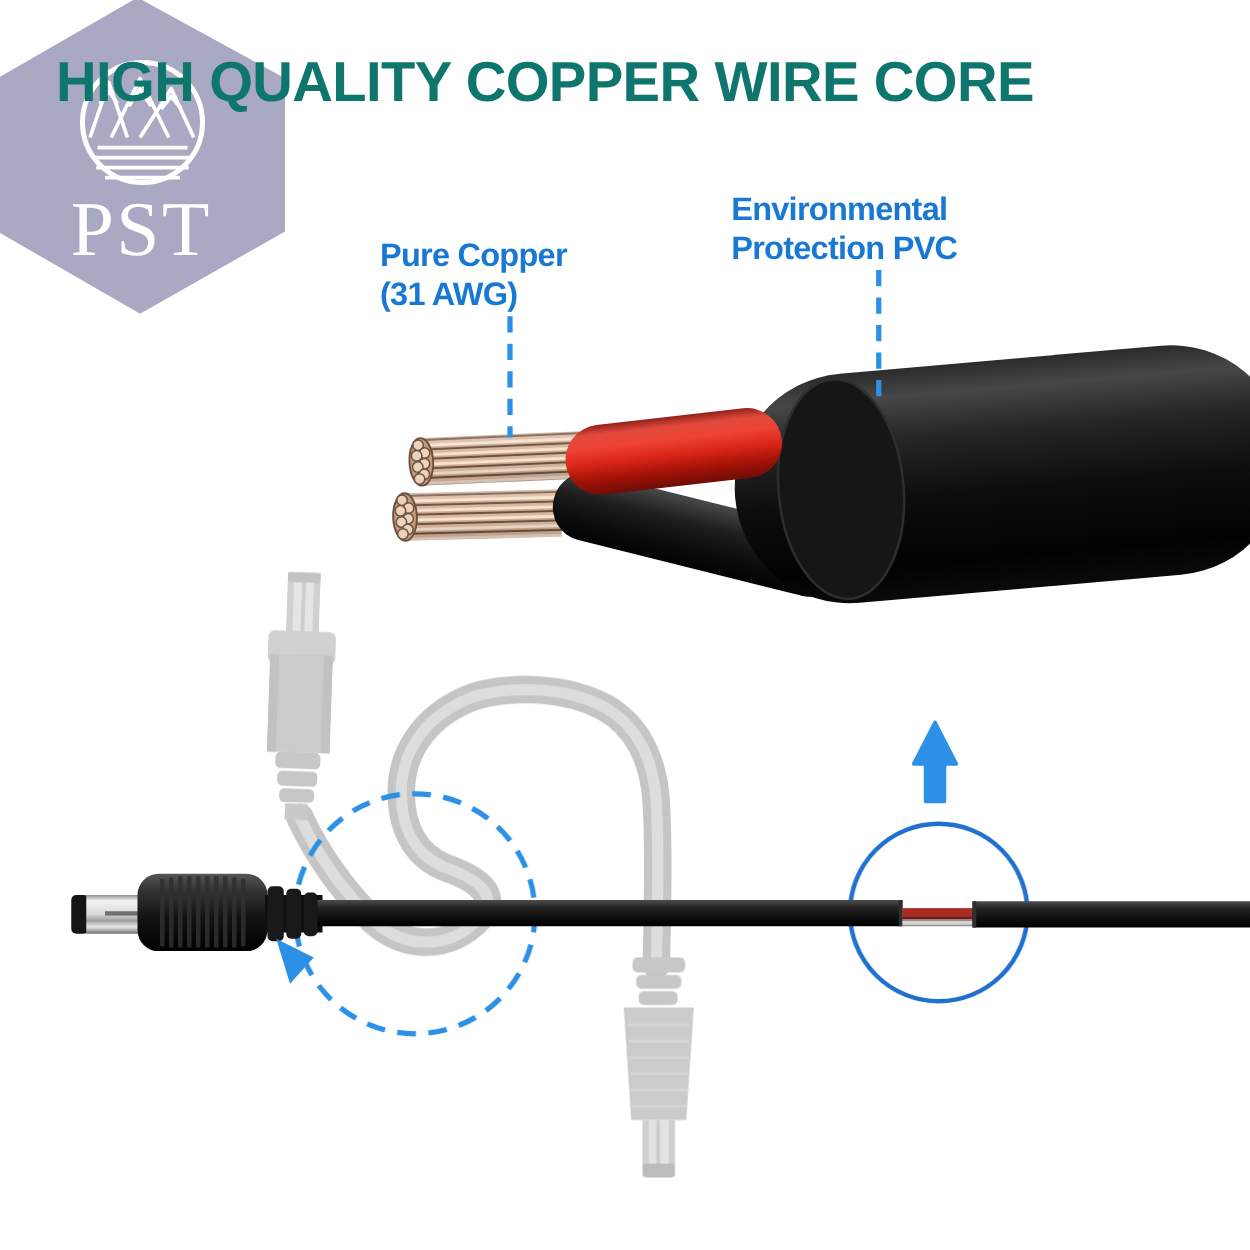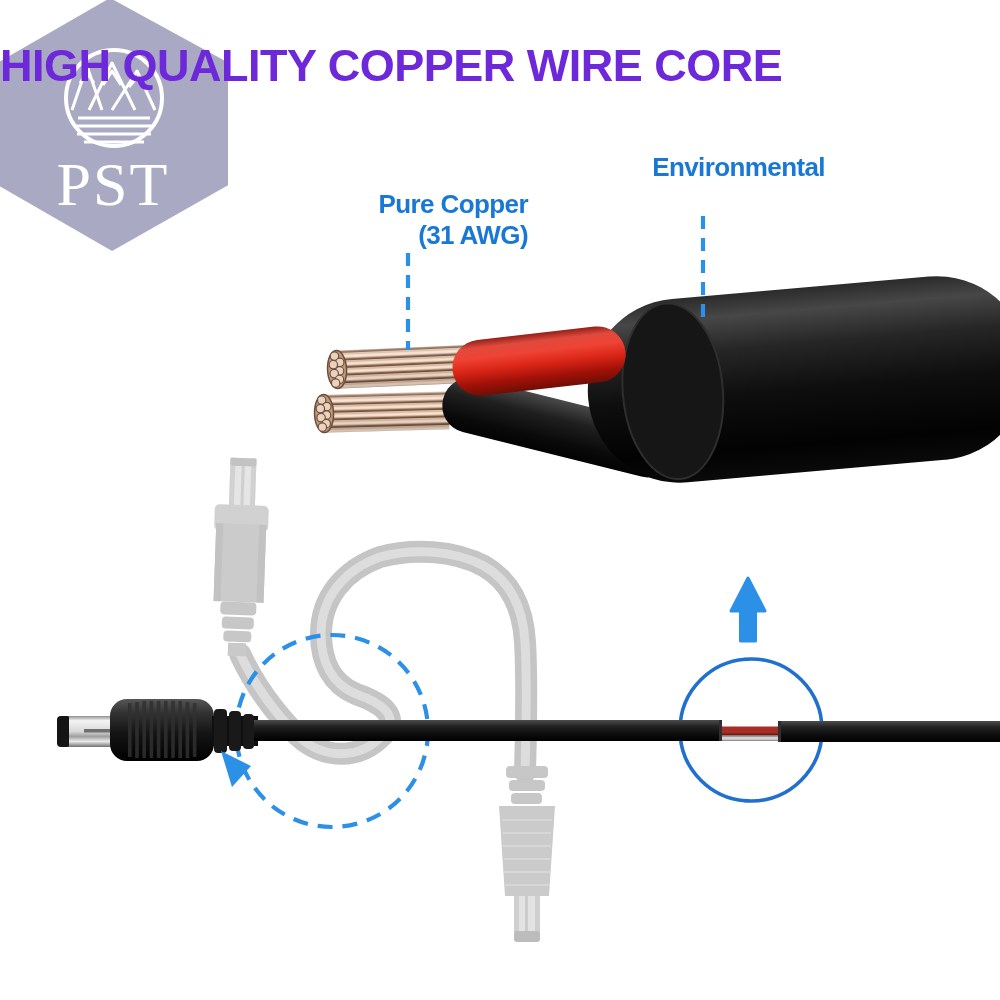--- a/index.html
+++ b/index.html
@@ -9,27 +9,27 @@
   
   .badge{position:absolute;left:-2px;top:-2px;width:230px;height:253px;z-index:2;
          background:#a9a9c4;
          clip-path:polygon(48.7% 0%,100% 25.5%,100% 74%,49.6% 100%,0% 74%,0% 25.5%);}
   .badge svg{position:absolute;left:0;top:0;}
   .brand-text{position:absolute;left:0;right:0;top:154px;text-align:center;
               font-family:"Liberation Serif",serif;font-size:62px;line-height:64px;
               letter-spacing:2px;color:#ffffff;}
   
   .headline{position:absolute;left:0;top:40px;width:872px;margin:0;z-index:3;
-            text-align:left;font-size:45px;line-height:52px;font-weight:700;
-            letter-spacing:-0.5px;color:#6d28d9;}
+            text-align:center;font-size:45px;line-height:52px;font-weight:700;
+            letter-spacing:-0.5px;color:#0f766e;}
   
-  .callout{position:absolute;width:240px;z-index:3;text-align:right;
+  .callout{position:absolute;width:240px;z-index:3;text-align:left;
            font-size:26px;line-height:31px;font-weight:700;letter-spacing:-0.6px;
            color:#1878d4;}
-  .callout-copper{left:288px;top:189px;}
+  .callout-copper{left:304px;top:189px;}
   .callout-pvc{left:585px;top:152px;}
 </style>
 </head>
 <body>
 
 <div class="stage">
 
   <svg class="scene-svg" width="1000" height="1000" viewBox="0 0 1000 1000">
     <defs>
       <linearGradient id="gradCable" x1="0" y1="0" x2="0" y2="1">
@@ -244,15 +244,16 @@
   </div>
 
   <h1 class="headline">HIGH QUALITY COPPER WIRE CORE</h1>
 
   <div class="callout callout-copper">
     <div>Pure Copper</div>
     <div>(31 AWG)</div>
   </div>
   <div class="callout callout-pvc">
     <div>Environmental</div>
+    <div>Protection PVC</div>
   </div>
 
 </div>
 
 </body></html>

